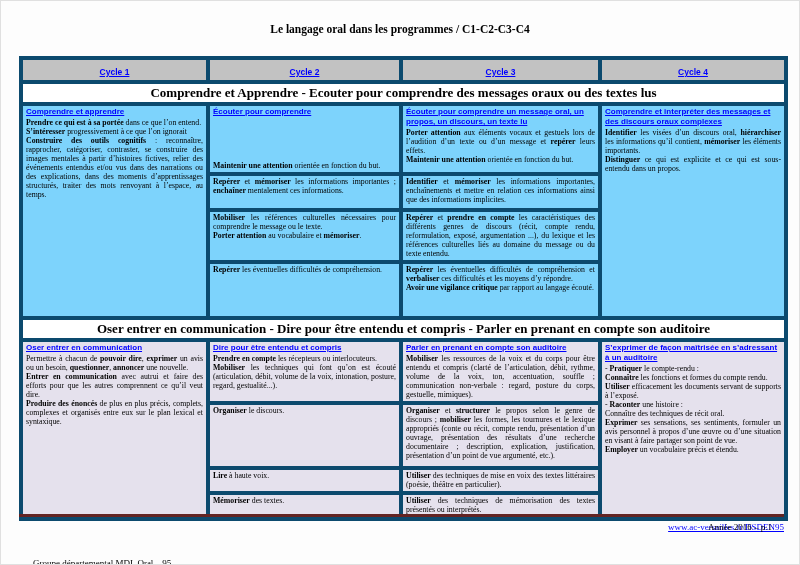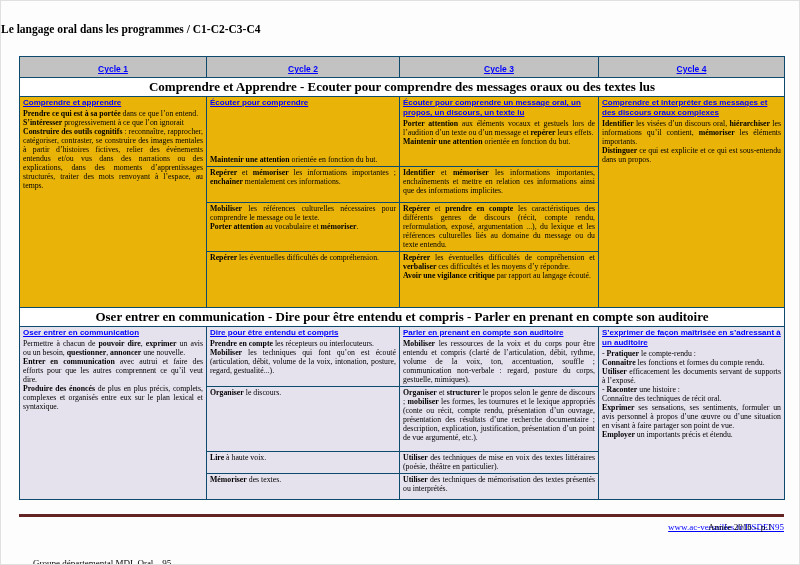--- a/index.html
+++ b/index.html
@@ -1,29 +1,29 @@
 <!DOCTYPE html>
 <html><head>
 <meta charset="utf-8">
 <style>
   html,body{margin:0;padding:0;background:#ffffff;}
   .doc{position:relative;width:800px;height:565px;background:#fdfdfd;overflow:hidden;
        font-family:"Liberation Serif","DejaVu Serif",serif;color:#000;box-sizing:border-box;
        border:1px solid #e0e0e0;}
-  .doc-title{position:absolute;top:22px;left:0;right:0;text-align:left;
+  .doc-title{position:absolute;top:22px;left:0;right:0;text-align:center;
        font-size:11.5px;font-weight:bold;}
   table.prog{position:absolute;top:55px;left:18px;width:765px;border-collapse:collapse;
        table-layout:fixed;}
-  table.prog td{border:1px solid #0c4a6e;vertical-align:top;padding:0;box-sizing:border-box;}
+  table.prog td{border:4px solid #0c4a6e;vertical-align:top;padding:0;box-sizing:border-box;}
   .cycle-head{background:#c2c2c2;text-align:center;height:13px;padding:1px 0 !important;}
   .cycle-link{font-family:"Liberation Sans","DejaVu Sans",sans-serif;font-size:8.5px;
        font-weight:bold;color:#0000ff;text-decoration:underline;cursor:pointer;}
   .sec-head{background:#ffffff;text-align:center;font-weight:bold;font-size:13px;
        height:13px;padding:1px 0 !important;}
-  tr.s1 td{background:#eab308;margin-top:26px;}
+  tr.s1 td{background:#7dd3fc;margin-top:26px;}
   tr.s2 td{background:#e5e1ed;}
   td.cell{padding:1px 3px 2px 3px !important;font-size:7.8px;line-height:1.16;}
   td.rel{position:relative;}
   .cell-link{display:block;font-family:"Liberation Sans","DejaVu Sans",sans-serif;
        font-size:8px;font-weight:bold;color:#0000ff;text-decoration:underline;
        line-height:1.25;margin-bottom:1px;cursor:pointer;}
   .para{text-align:justify;}
   .para b{font-weight:bold;}
   .para-bottom{position:absolute;left:3px;right:3px;bottom:2px;}
   .footer-rule{position:absolute;left:18px;width:765px;top:513px;height:3px;background:#632423;}
@@ -138,21 +138,21 @@
         <div class="para"><b>Mobiliser</b><span> les ressources de la voix et du corps pour être entendu et compris (clarté de l’articulation, débit, rythme, volume de la voix, ton, accentuation, souffle ; communication non-verbale : regard, posture du corps, gestuelle, mimiques).</span></div>
       </td>
       <td class="cell" rowspan="4">
         <a class="cell-link">S’exprimer de façon maîtrisée en s’adressant à un auditoire</a>
         <div class="para"><span>- </span><b>Pratiquer</b><span> le compte-rendu :</span></div>
         <div class="para"><b>Connaître</b><span> les fonctions et formes du compte rendu.</span></div>
         <div class="para"><b>Utiliser</b><span> efficacement les documents servant de supports à l’exposé.</span></div>
         <div class="para"><span>- </span><b>Raconter</b><span> une histoire :</span></div>
         <div class="para"><span>Connaître des techniques de récit oral.</span></div>
         <div class="para"><b>Exprimer</b><span> ses sensations, ses sentiments, formuler un avis personnel à propos d’une œuvre ou d’une situation en visant à faire partager son point de vue.</span></div>
-        <div class="para"><b>Employer</b><span> un importants précis et étendu.</span></div>
+        <div class="para"><b>Employer</b><span> un vocabulaire précis et étendu.</span></div>
       </td>
     </tr>
     <tr class="s2" style="height:65px">
       <td class="cell">
         <div class="para"><b>Organiser</b><span> le discours.</span></div>
       </td>
       <td class="cell">
         <div class="para"><b>Organiser</b><span> et </span><b>structurer</b><span> le propos selon le genre de discours ; </span><b>mobiliser</b><span> les formes, les tournures et le lexique appropriés (conte ou récit, compte rendu, présentation d’un ouvrage, présentation des résultats d’une recherche documentaire ; description, explication, justification, présentation d’un point de vue argumenté, etc.).</span></div>
       </td>
     </tr>

